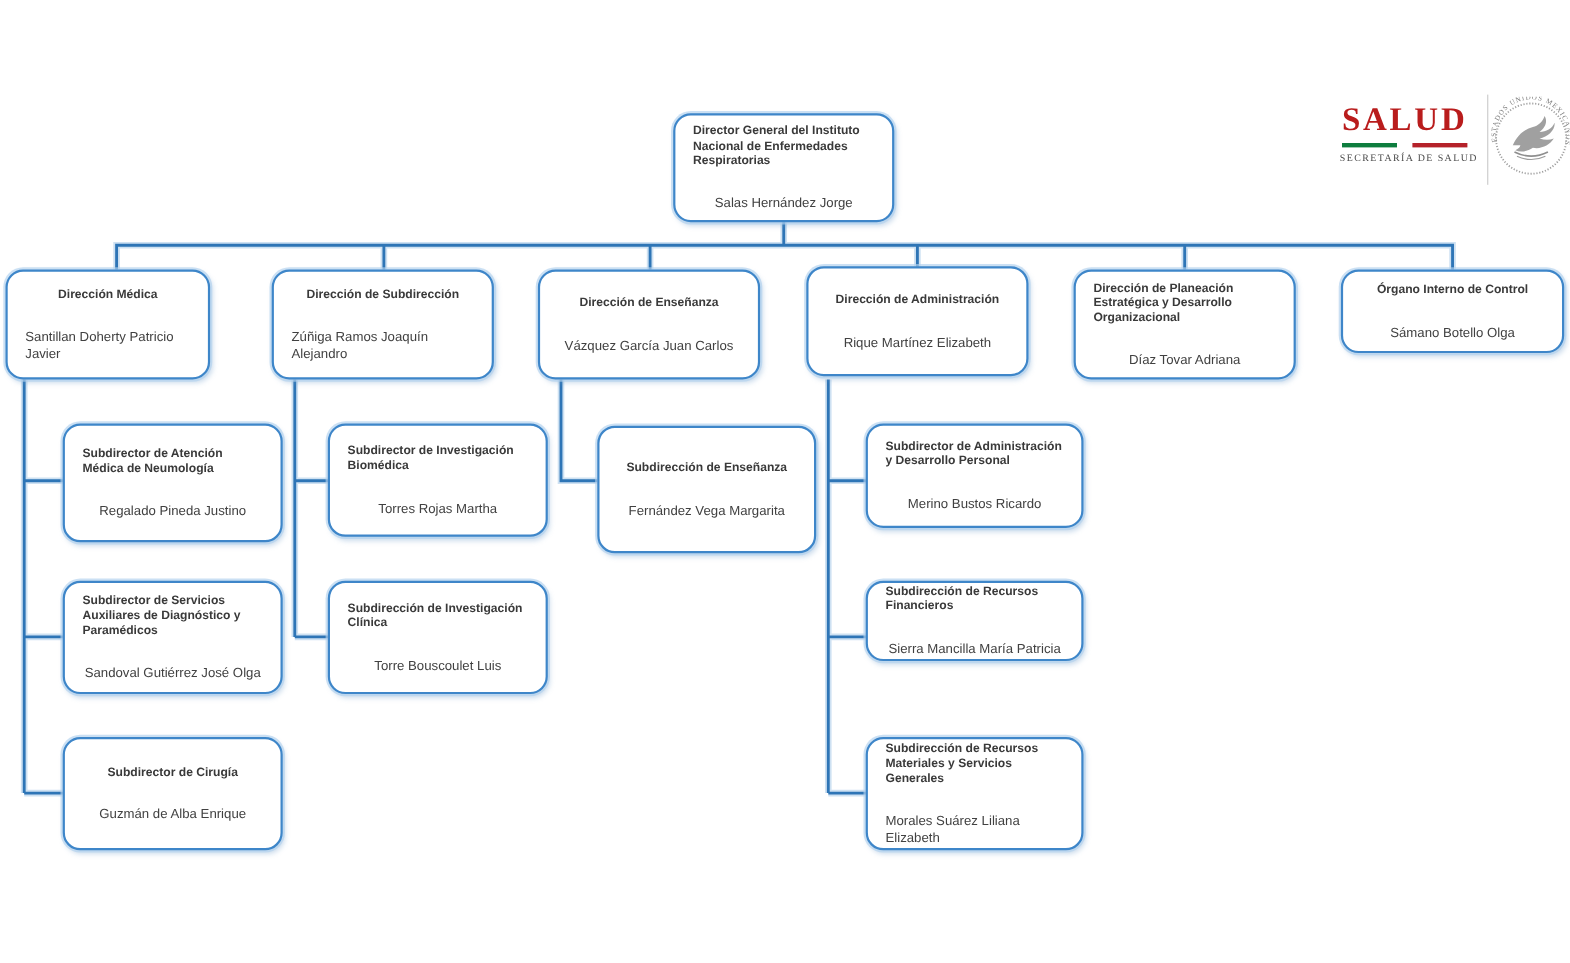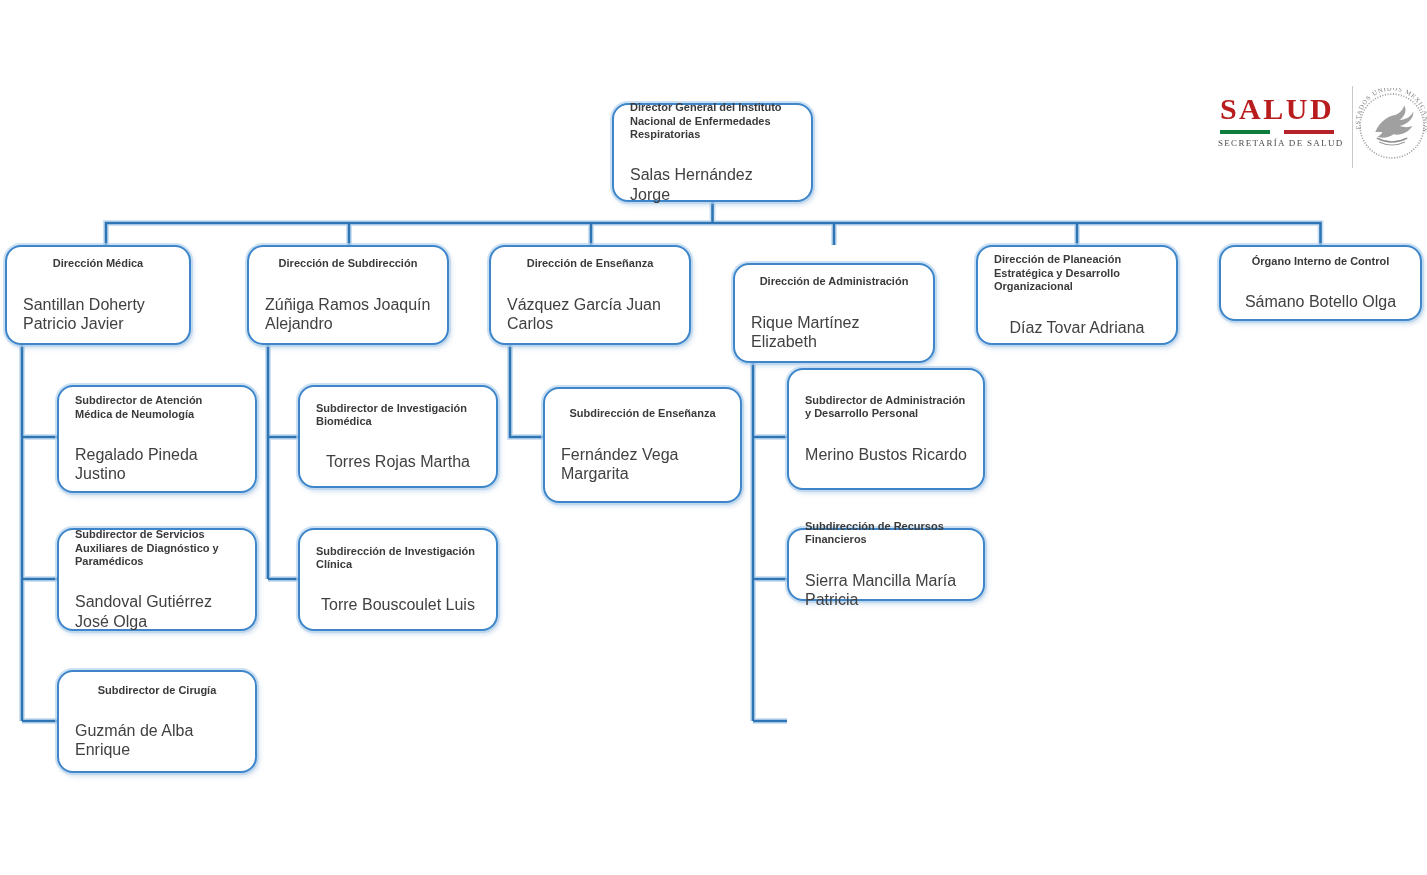--- a/index.html
+++ b/index.html
@@ -14,21 +14,21 @@
   .node{
     position:absolute;
     background:#ffffff;
     border:2px solid #3e86c9;
     border-radius:16px;
     box-shadow:0 0 0 2px rgba(176,209,238,.65), 2px 3px 5px rgba(110,155,200,.35);
     display:flex;flex-direction:column;justify-content:center;align-items:center;
     text-align:left;box-sizing:border-box;padding:6px 16px;
   }
   .node .t{font-weight:bold;font-size:11px;line-height:1.22;color:#3a3a3a;}
-  .node .n{font-size:16px;line-height:1.2;margin-top:24px;color:#414141;}
+  .node .n{font-size:12px;line-height:1.2;margin-top:24px;color:#414141;}
 
   
   .brand{position:absolute;left:1218px;top:94px;width:118px;}
   .brand .word{
     font-family:"Liberation Serif","DejaVu Serif",serif;
     font-size:30px;font-weight:600;letter-spacing:2.5px;color:#b91c1c;
     text-align:center;line-height:1;
   }
   .tricolor{display:flex;height:4px;margin:6px 2px 4px 2px;}
   .tricolor .g{flex:0 0 44%;background:#0e7d3e;}
@@ -73,21 +73,21 @@
     <div class="n">Santillan Doherty Patricio Javier</div>
   </div>
   <div class="node" style="left:247px;top:245px;width:202px;height:100px">
     <div class="t">Dirección de Subdirección</div>
     <div class="n">Zúñiga Ramos Joaquín Alejandro</div>
   </div>
   <div class="node" style="left:489px;top:245px;width:202px;height:100px">
     <div class="t">Dirección de Enseñanza</div>
     <div class="n">Vázquez García Juan Carlos</div>
   </div>
-  <div class="node" style="left:733px;top:263px;width:202px;height:100px">
+  <div class="node" style="left:733px;top:242px;width:202px;height:100px">
     <div class="t">Dirección de Administración</div>
     <div class="n">Rique Martínez Elizabeth</div>
   </div>
   <div class="node" style="left:976px;top:245px;width:202px;height:100px">
     <div class="t">Dirección de Planeación Estratégica y Desarrollo Organizacional</div>
     <div class="n">Díaz Tovar Adriana</div>
   </div>
   <div class="node" style="left:1219px;top:245px;width:203px;height:76px">
     <div class="t">Órgano Interno de Control</div>
     <div class="n">Sámano Botello Olga</div>
@@ -113,27 +113,31 @@
   <div class="node" style="left:298px;top:528px;width:200px;height:103px">
     <div class="t">Subdirección de Investigación Clínica</div>
     <div class="n">Torre Bouscoulet Luis</div>
   </div>
 
   <div class="node" style="left:543px;top:387px;width:199px;height:116px">
     <div class="t">Subdirección de Enseñanza</div>
     <div class="n">Fernández Vega Margarita</div>
   </div>
 
-  <div class="node" style="left:787px;top:368px;width:198px;height:122px">
+  <div class="node" style="left:787px;top:385px;width:198px;height:95px">
     <div class="t">Subdirector de Administración y Desarrollo Personal</div>
     <div class="n">Merino Bustos Ricardo</div>
   </div>
   <div class="node" style="left:787px;top:528px;width:198px;height:73px">
     <div class="t">Subdirección de Recursos Financieros</div>
     <div class="n">Sierra Mancilla María Patricia</div>
+  </div>
+  <div class="node" style="left:787px;top:670px;width:198px;height:103px">
+    <div class="t">Subdirección de Recursos Materiales y Servicios Generales</div>
+    <div class="n">Morales Suárez Liliana Elizabeth</div>
   </div>
 
   <div class="brand">
     <div class="word">SALUD</div>
     <div class="tricolor">
       <div class="g"></div>
       <div class="w"></div>
       <div class="r"></div>
     </div>
     <div class="sec">SECRETARÍA DE SALUD</div>

